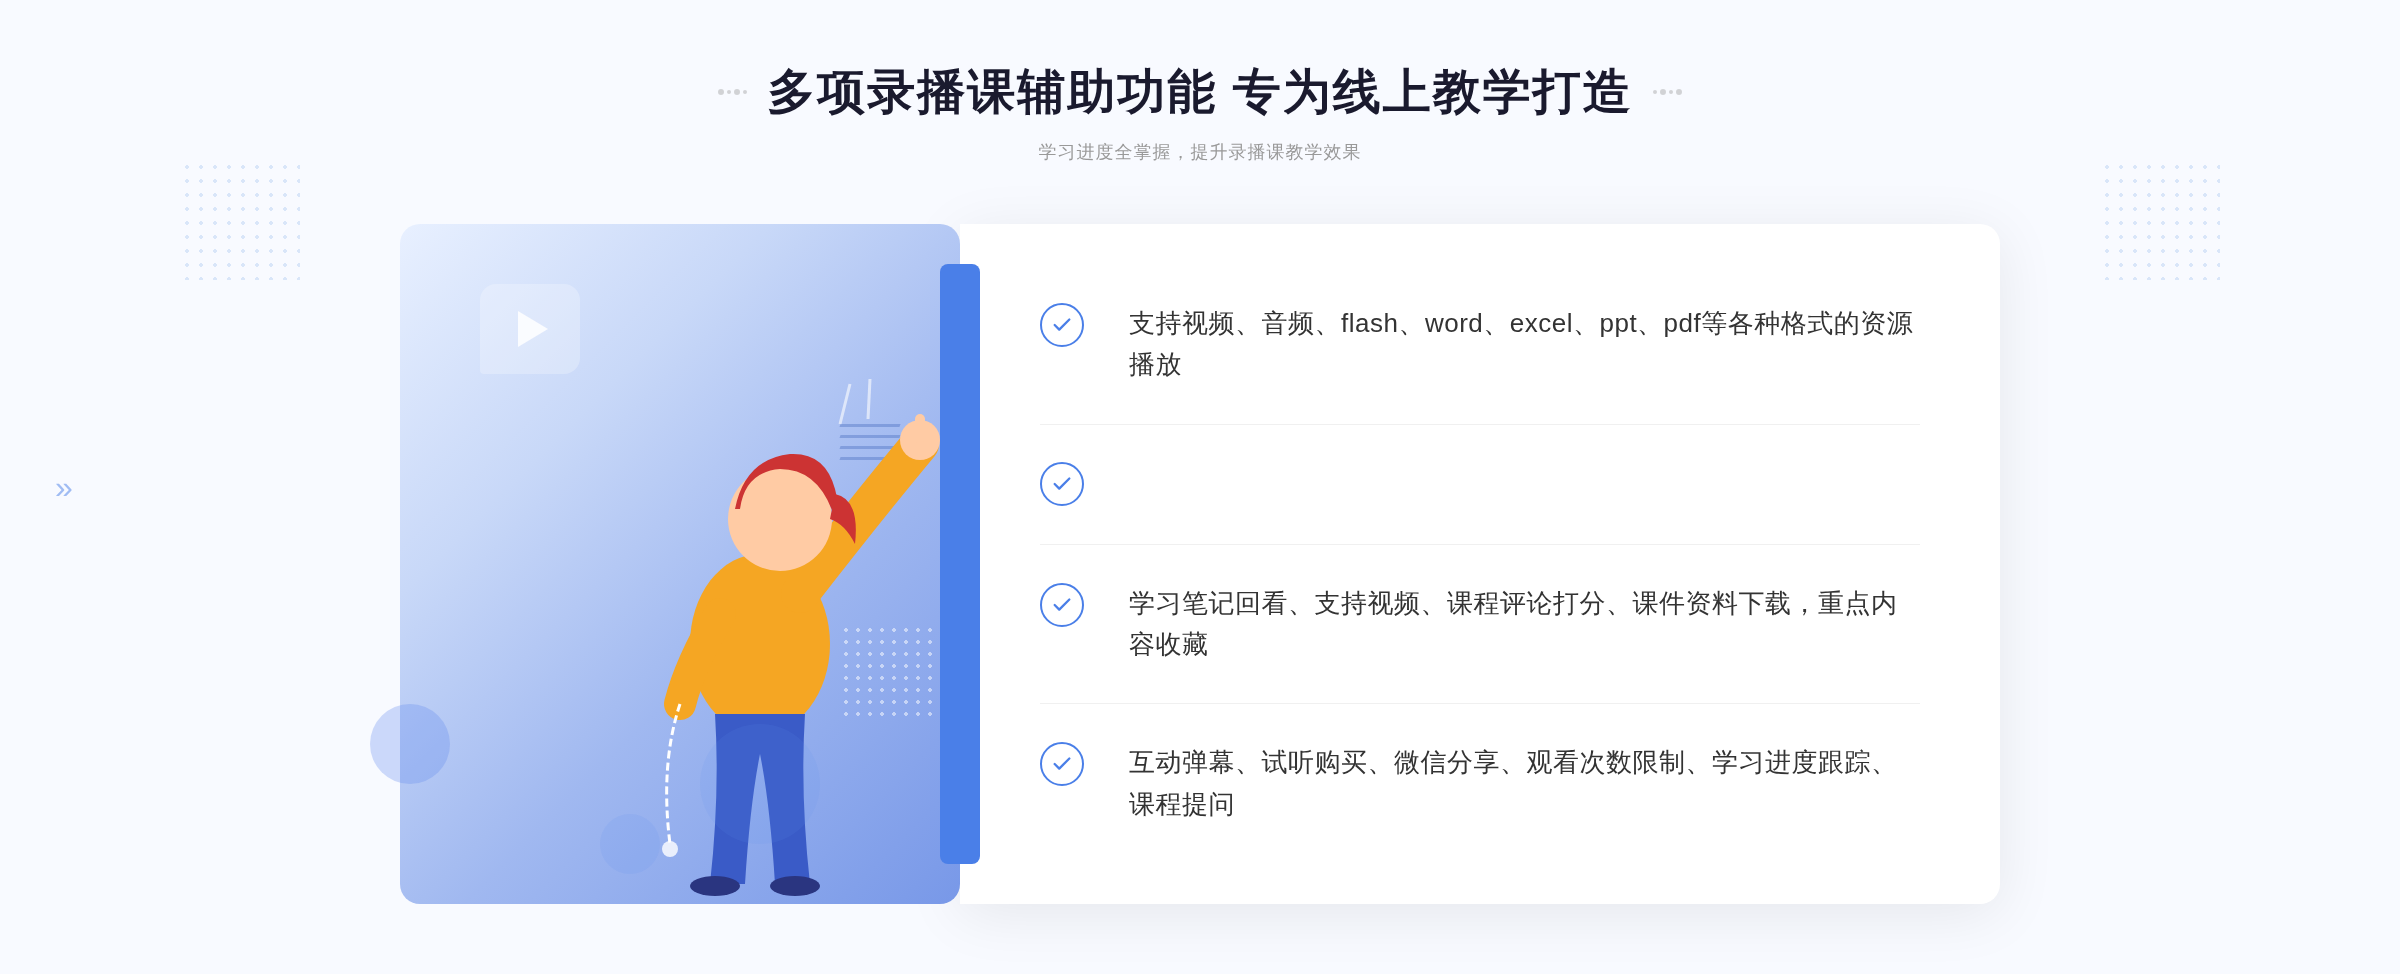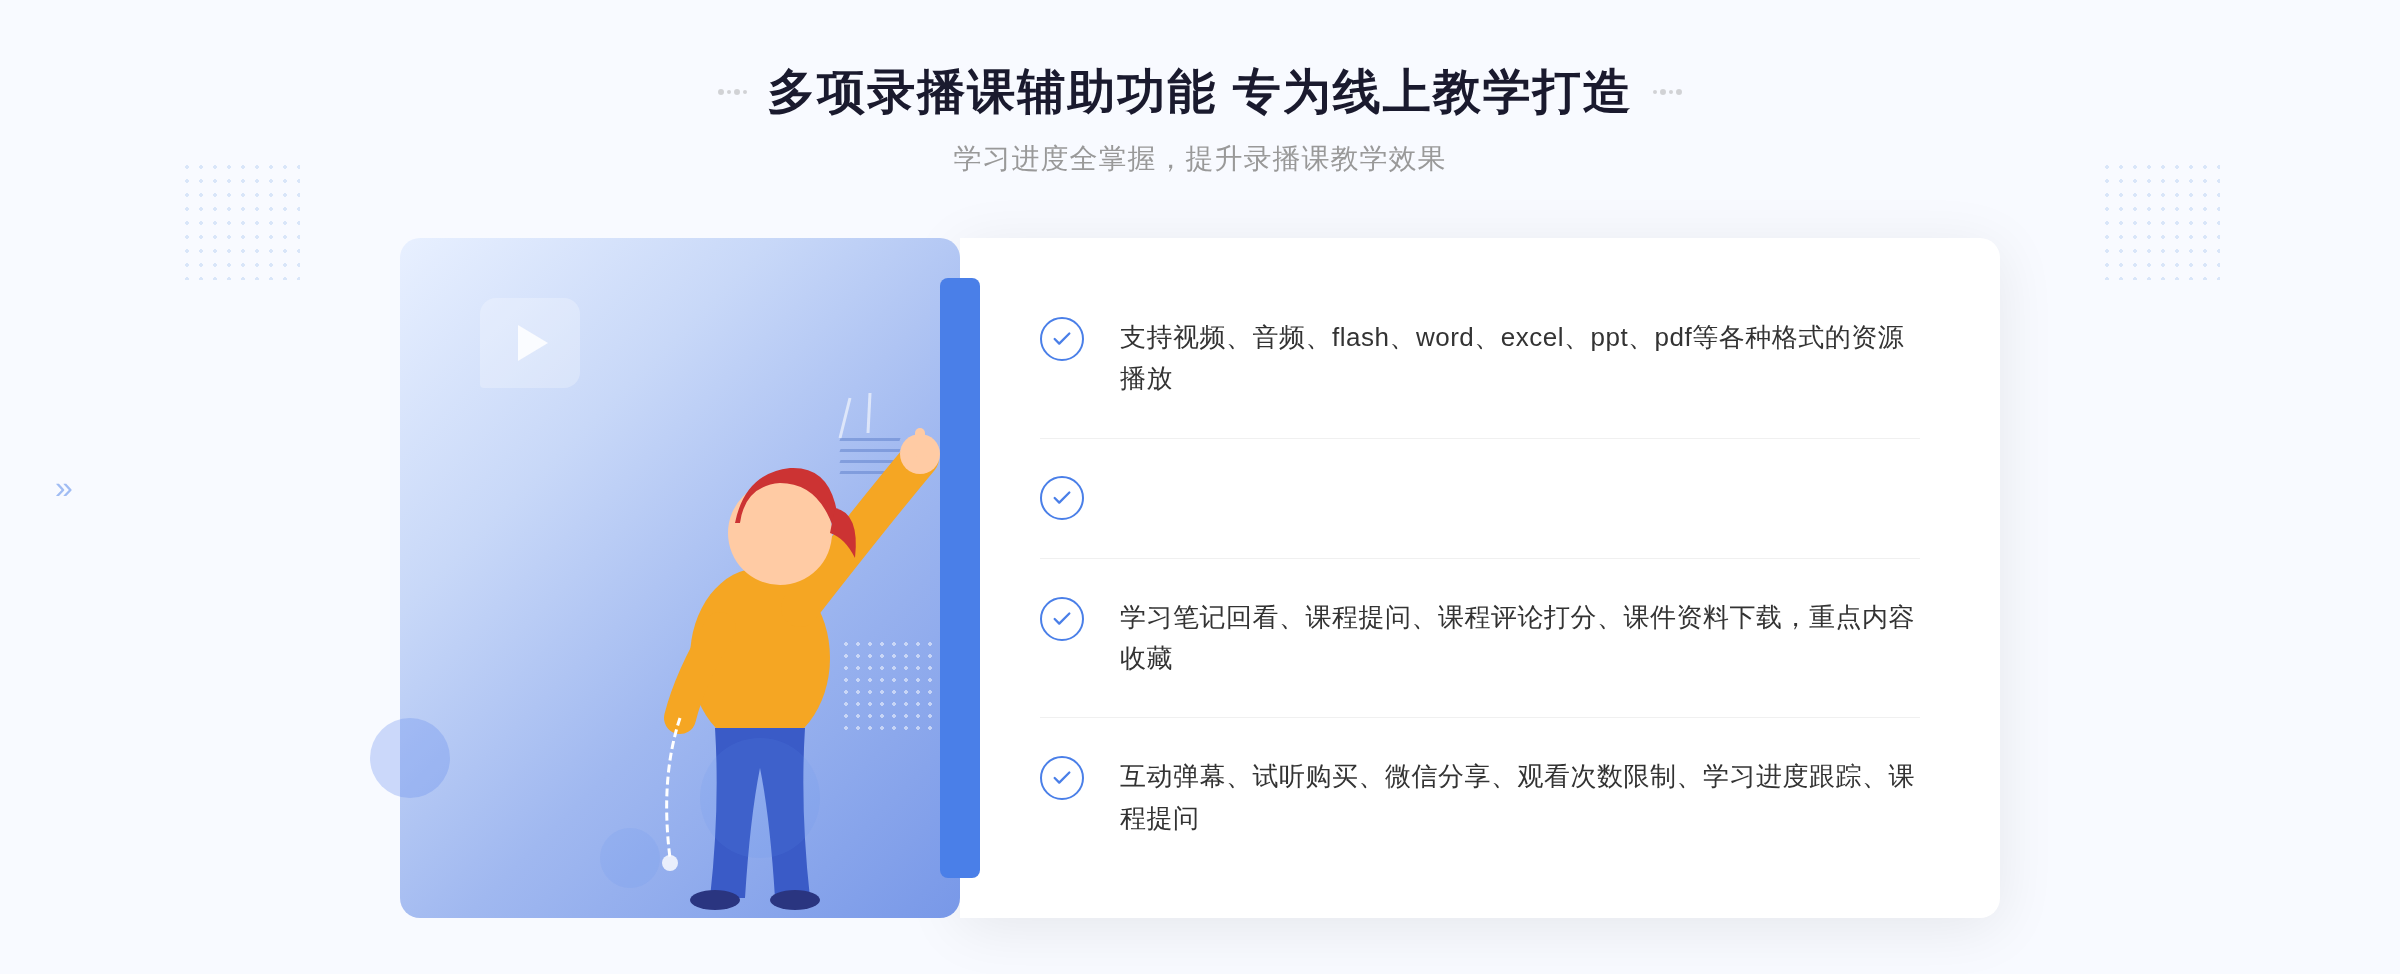--- a/index.html
+++ b/index.html
@@ -83,21 +83,21 @@
     }
 
     .main-title {
       font-size: 48px;
       font-weight: 600;
       color: #1a1a2e;
       letter-spacing: 2px;
     }
 
     .sub-title {
-      font-size: 28px;
+      font-size: 18px;
       color: #999;
       letter-spacing: 1px;
       font-weight: 400;
     }
 
     
     .content-area {
       display: flex;
       align-items: stretch;
       width: 1600px;
@@ -214,21 +214,21 @@
       box-shadow: 0 10px 60px rgba(0,0,0,0.08);
       display: flex;
       flex-direction: column;
       justify-content: space-around;
       min-height: 680px;
     }
 
     .feature-item {
       display: flex;
       align-items: flex-start;
-      gap: 36px;
+      gap: 45px;
       padding: 20px 0;
     }
 
     .check-circle {
       width: 44px;
       height: 44px;
       border-radius: 50%;
       border: 2.5px solid #4a7fe8;
       display: flex;
       align-items: center;
@@ -399,21 +399,21 @@
       </div>
 
       <div class="feature-divider"></div>
 
       <div class="feature-item">
         <div class="check-circle">
           <svg viewBox="0 0 24 24" fill="none" xmlns="http://www.w3.org/2000/svg">
             <path d="M20 6L9 17L4 12" stroke="#4a7fe8" stroke-width="2.5" stroke-linecap="round" stroke-linejoin="round"></path>
           </svg>
         </div>
-        <span class="feature-text">学习笔记回看、课程提问、课程评论打分、课件资料下载，重点内容收藏</span>
+        <span class="feature-text">学习笔记回看、支持视频、课程评论打分、课件资料下载，重点内容收藏</span>
       </div>
 
       <div class="feature-divider"></div>
 
       <div class="feature-item">
         <div class="check-circle">
           <svg viewBox="0 0 24 24" fill="none" xmlns="http://www.w3.org/2000/svg">
             <path d="M20 6L9 17L4 12" stroke="#4a7fe8" stroke-width="2.5" stroke-linecap="round" stroke-linejoin="round"></path>
           </svg>
         </div>

